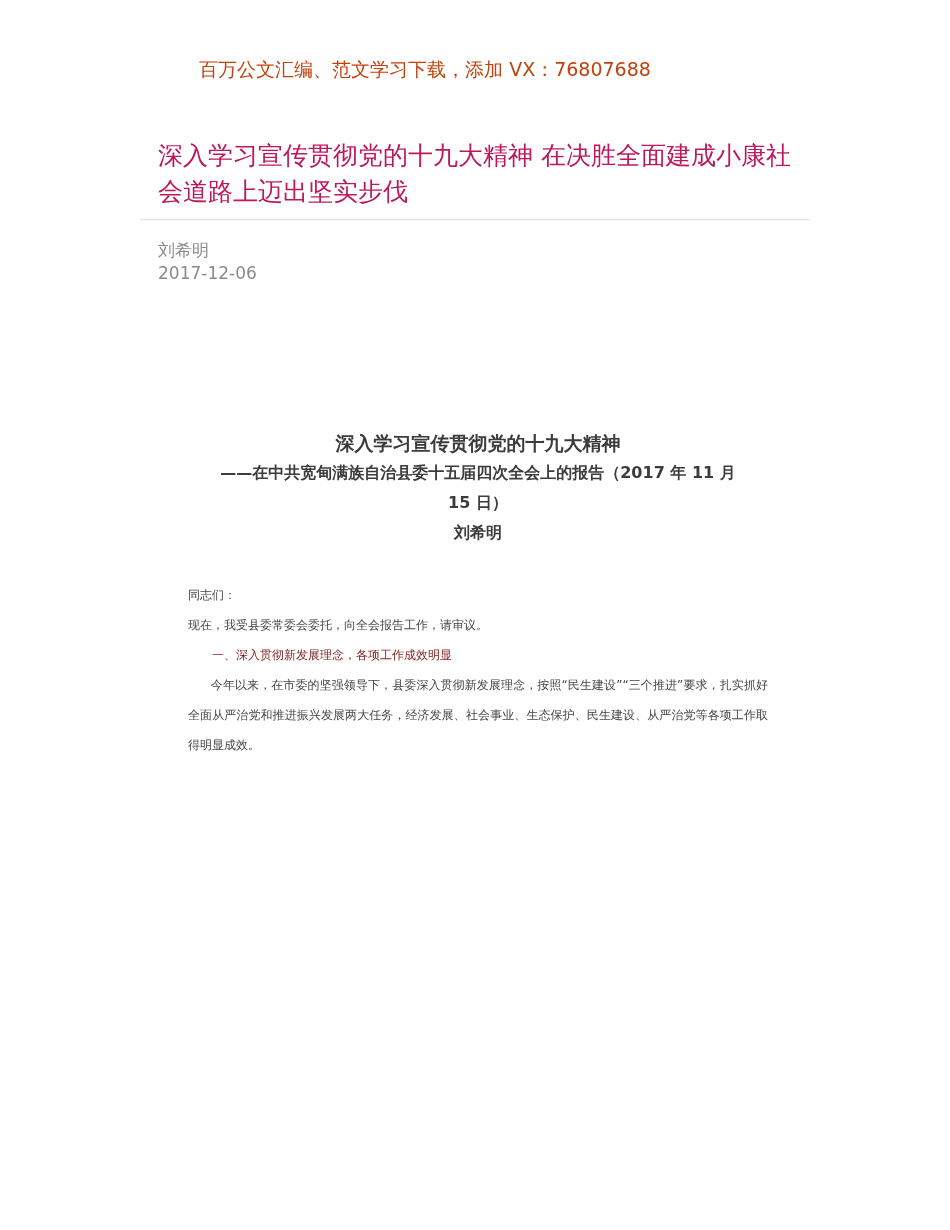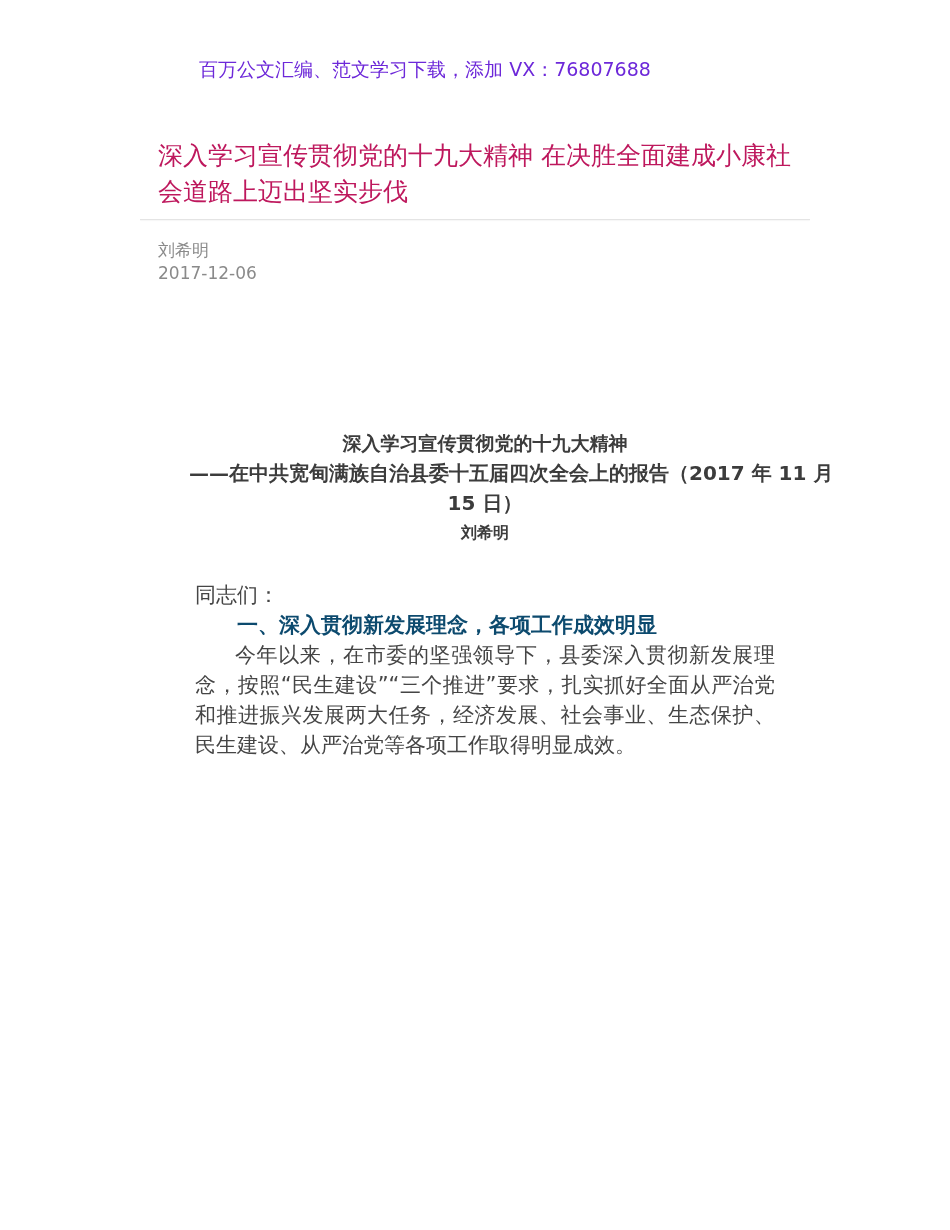--- a/index.html
+++ b/index.html
@@ -13,21 +13,21 @@
     position: relative;
     overflow: hidden;
     font-family: "DejaVu Sans", "Liberation Sans", sans-serif;
   }
   .banner {
     position: absolute;
     top: 56px;
     left: 0;
     width: 850px;
     text-align: center;
-    color: #6d28d9;
+    color: #c2410c;
     font-size: 19px;
     line-height: 26px;
     letter-spacing: 0px;
   }
   .article-title {
     position: absolute;
     top: 138px;
     left: 158px;
     width: 640px;
     color: #be185d;
@@ -49,60 +49,60 @@
     position: absolute;
     top: 239px;
     left: 158px;
     color: #8a8a8a;
     font-size: 17px;
     line-height: 23px;
   }
   .doc {
     position: absolute;
     top: 428px;
-    left: 195px;
+    left: 188px;
     width: 580px;
     color: #444444;
   }
   .doc-heading {
     text-align: center;
     font-weight: bold;
     color: #3c3c3c;
   }
   .doc-heading .h1 {
     font-size: 19px;
     line-height: 30px;
   }
   .doc-heading .h2 {
-    font-size: 20px;
+    font-size: 16px;
     line-height: 30px;
   }
   .doc-heading .h2.sub {
     margin-left: -6px;
     margin-right: -6px;
     white-space: nowrap;
   }
   .doc-heading .author {
     font-size: 16px;
     line-height: 30px;
   }
   .body-text {
     margin-top: 32px;
-    font-size: 21px;
+    font-size: 12px;
     line-height: 30px;
     color: #454545;
   }
   .body-text p {
     margin: 0;
     text-align: justify;
   }
   .indent2 { text-indent: 2.2em; }
   .indent15 { text-indent: 1.9em; }
   .indent1 { text-indent: 2em; }
-  .bold { font-weight: bold; color: #0c4a6e; }
+  .bold { font-weight: normal; color: #7f1d1d; }
 </style>
 </head>
 <body>
 
 <div class="banner">百万公文汇编、范文学习下载，添加 VX：76807688</div>
 
 <h1 class="article-title">深入学习宣传贯彻党的十九大精神 在决胜全面建成小康社会道路上迈出坚实步伐</h1>
 
 <div class="divider"></div>
 
@@ -114,16 +114,17 @@
 <div class="doc">
   <div class="doc-heading">
     <div class="h1">深入学习宣传贯彻党的十九大精神</div>
     <div class="h2 sub">——在中共宽甸满族自治县委十五届四次全会上的报告（2017 年 11 月</div>
     <div class="h2">15 日）</div>
     <div class="author">刘希明</div>
   </div>
 
   <div class="body-text">
     <p>同志们：</p>
+    <p>现在，我受县委常委会委托，向全会报告工作，请审议。</p>
     <p class="indent1 bold">一、深入贯彻新发展理念，各项工作成效明显</p>
     <p class="indent15">今年以来，在市委的坚强领导下，县委深入贯彻新发展理念，按照“民生建设”“三个推进”要求，扎实抓好全面从严治党和推进振兴发展两大任务，经济发展、社会事业、生态保护、民生建设、从严治党等各项工作取得明显成效。</p>
   </div>
 </div>
 
 </body></html>

